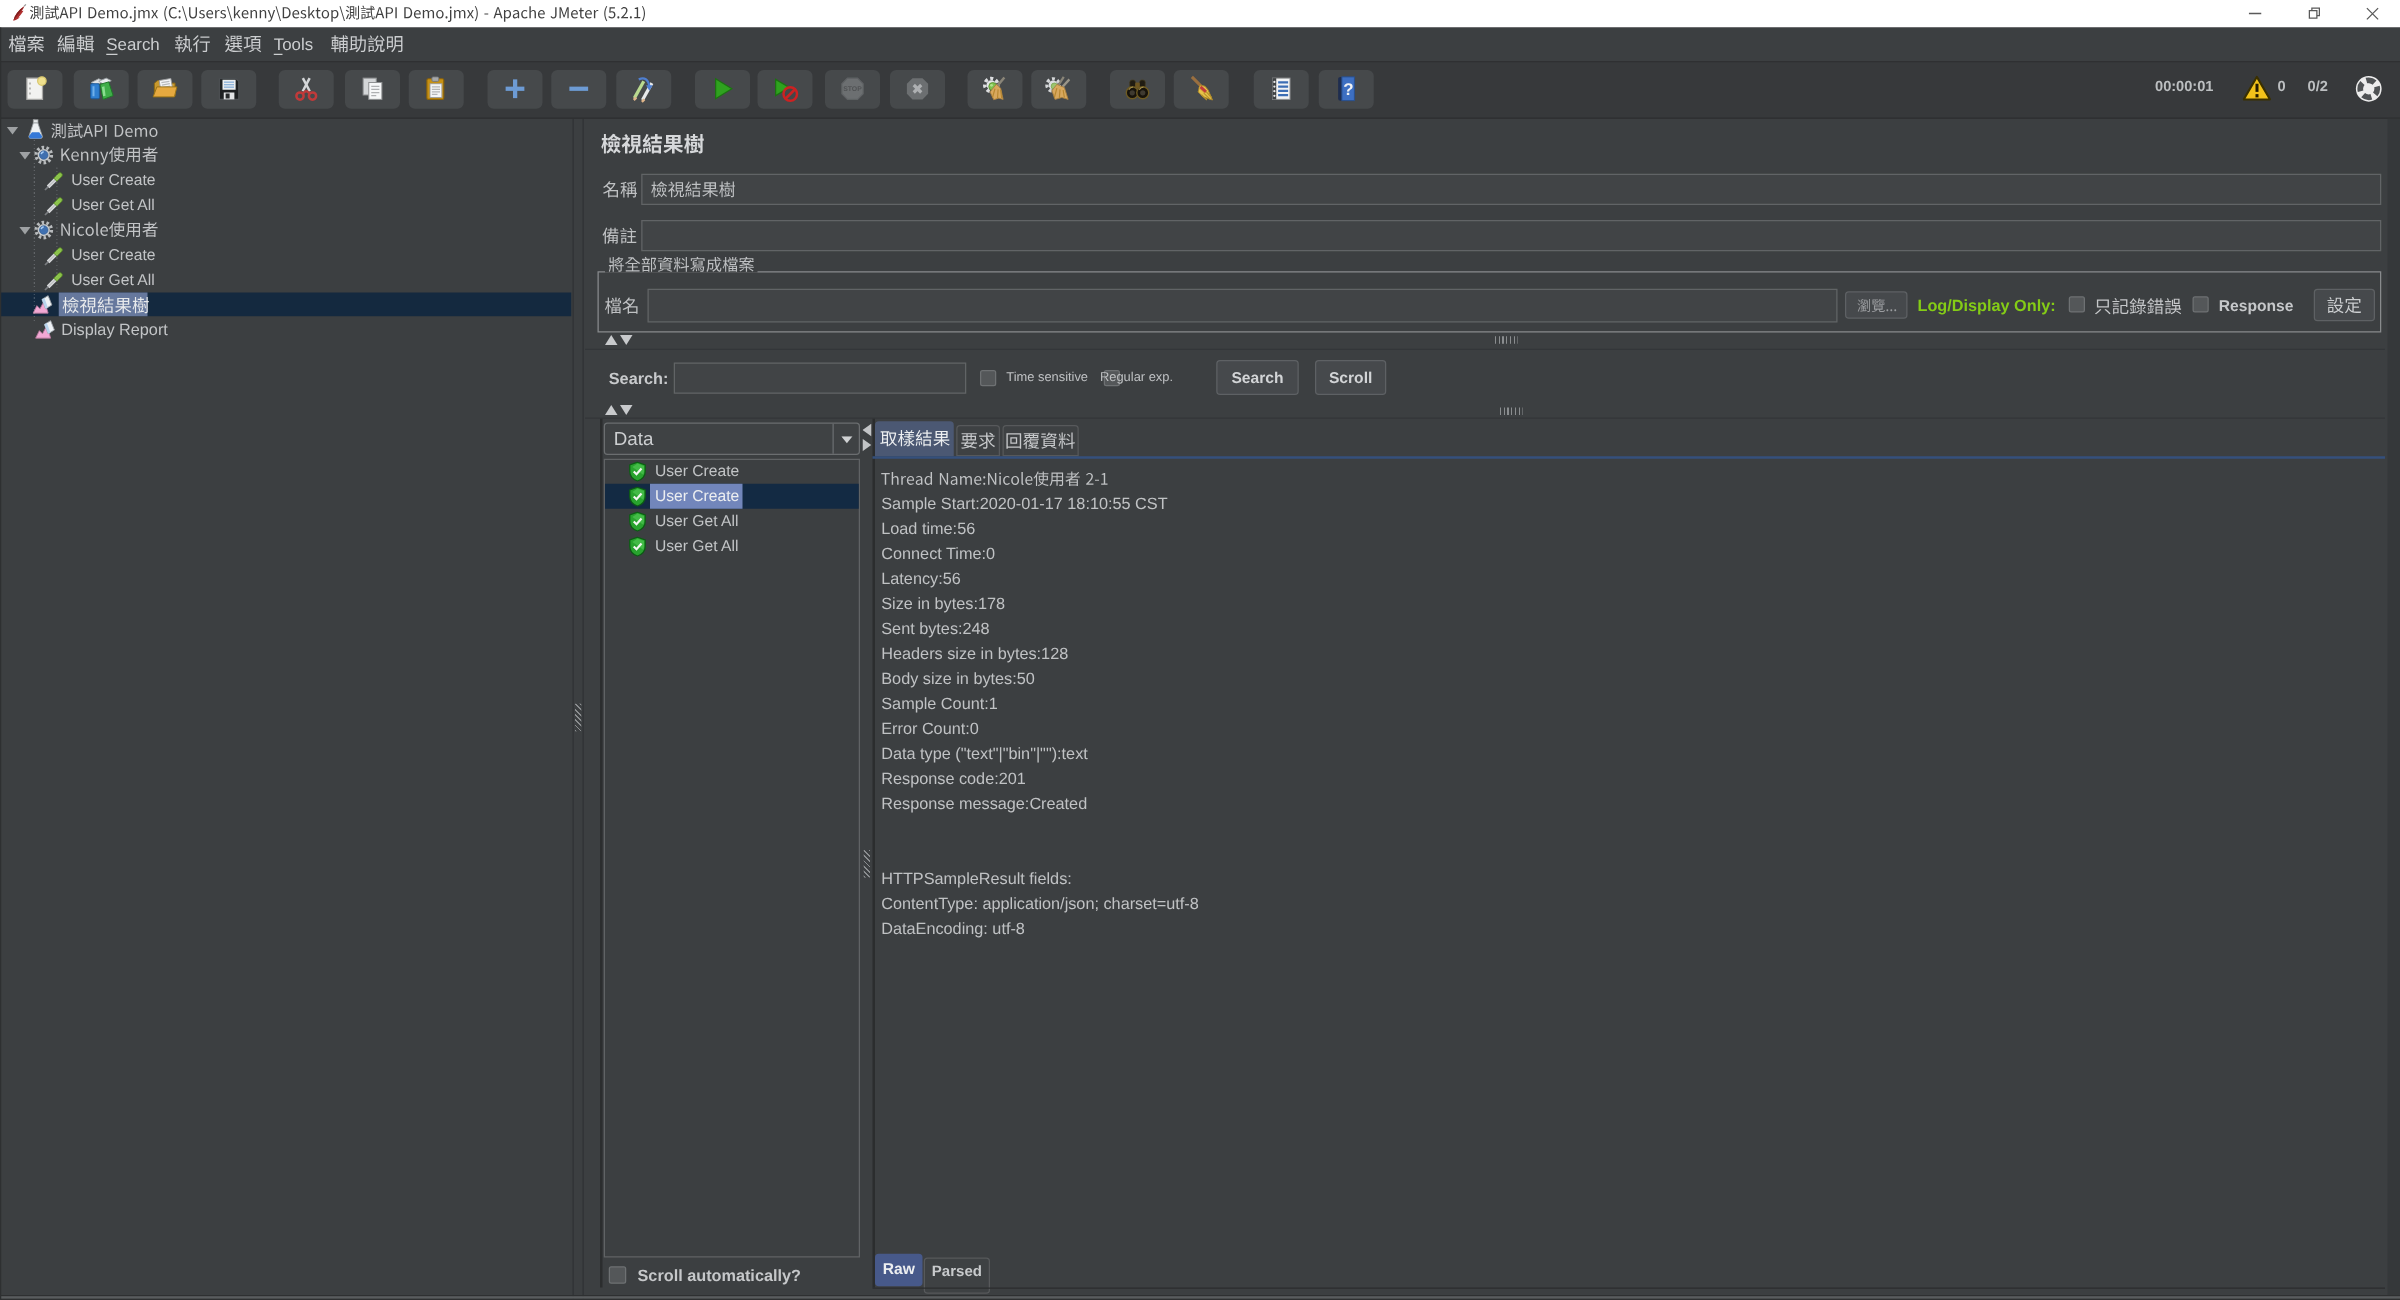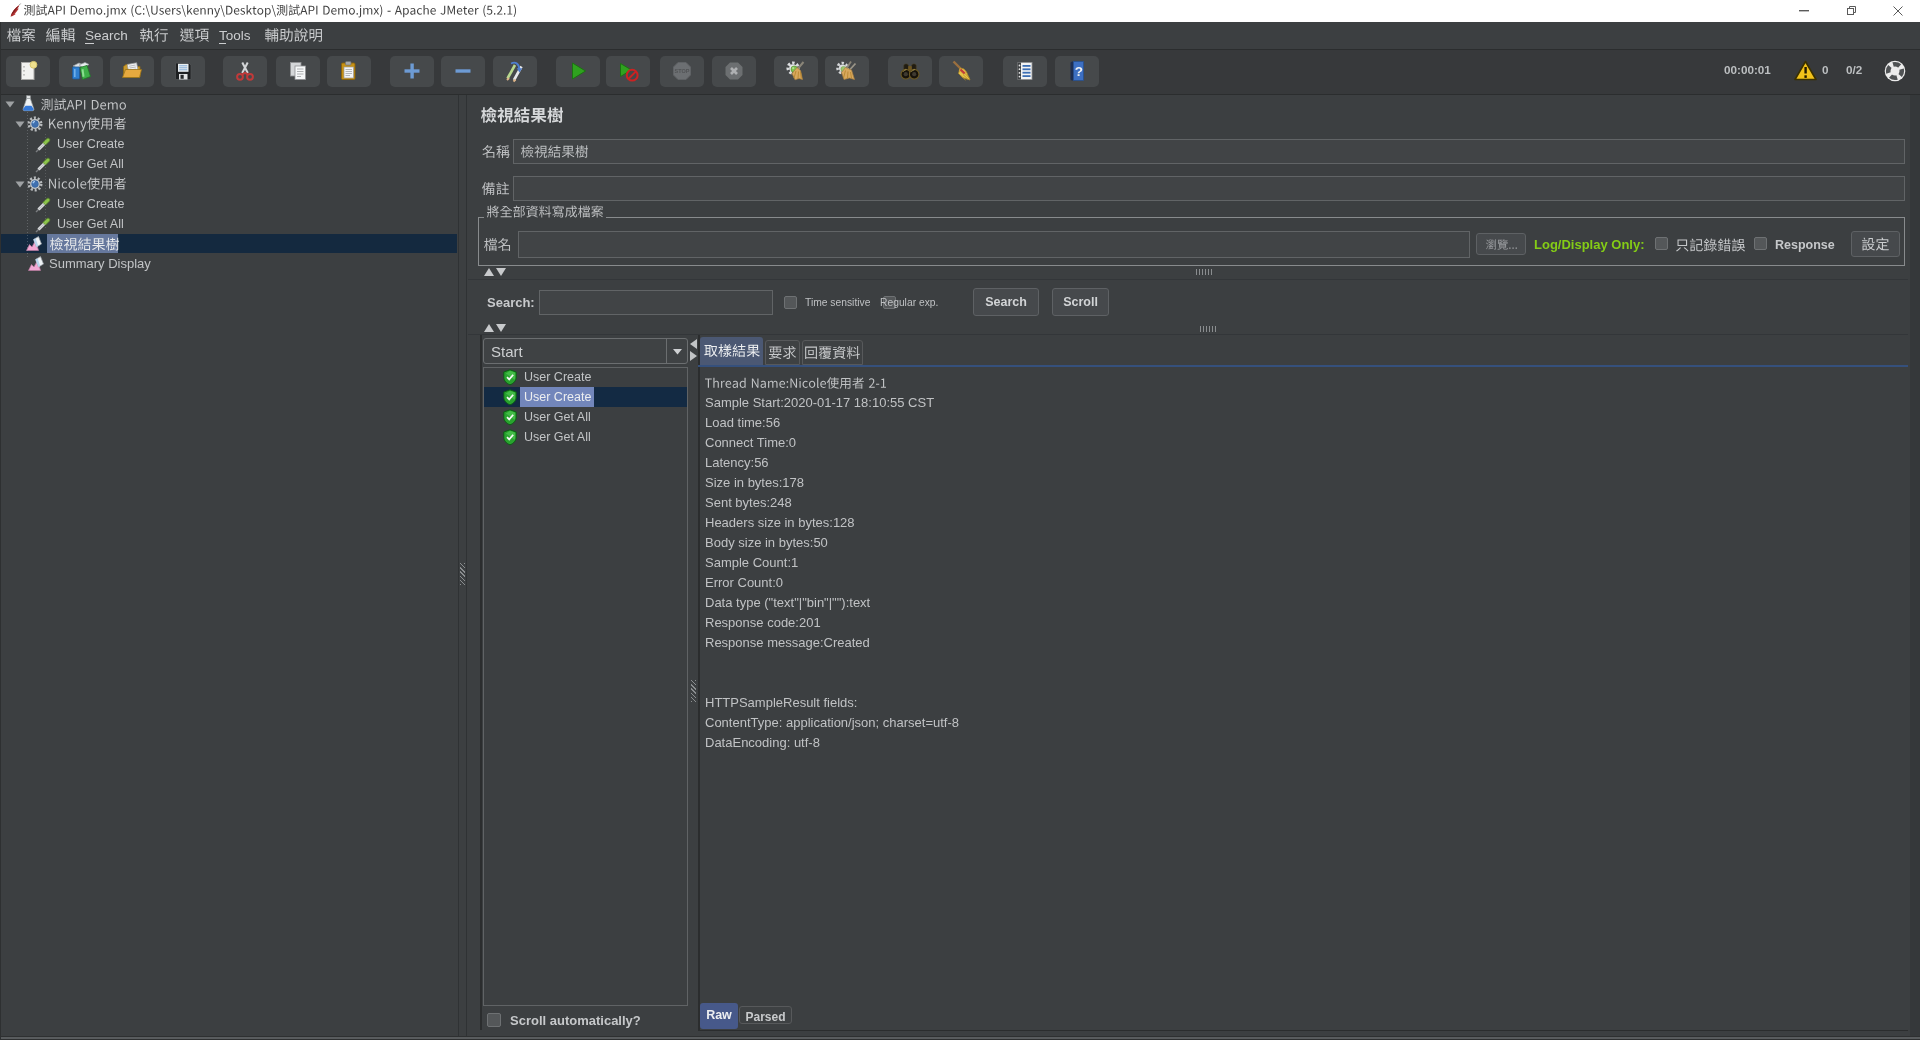--- a/index.html
+++ b/index.html
@@ -397,21 +397,21 @@
 <polygon points="7.5,3.5 12.5,0.5 15.5,8 10.5,11" fill="#eef2f5" stroke="#9aa0a6" stroke-width="0.7"></polygon>
 <polygon points="7.5,3.5 9.5,2.3 12.3,9.9 10.5,11" fill="#b8d4ee"></polygon>
     </svg></span>
 <span class="ab" style="left:50px;top:237px">
     <svg width="69" height="14" viewBox="0 0 68.9 13.0" style="display:block;overflow:visible">
       <g transform="translate(-0.5,11.9) scale(0.014000,-0.014000)">
         <path d="M437 426H544V294H437ZM379 480V239H604V480ZM724 426H836V294H724ZM666 480V239H897V480ZM611 848C556 754 449 657 330 594V647H239V840H177V647H57V577H167C142 444 90 291 38 209C49 191 65 158 73 136C112 202 149 310 177 421V-79H239V426C264 377 293 319 305 288L342 344C327 371 264 476 239 512V577H330V589C345 577 366 555 376 542C413 563 449 586 483 611V554H784V614H486C538 652 584 696 624 742C707 668 829 594 933 549C938 568 953 599 966 616C864 653 738 721 662 790L684 823ZM465 216C433 108 364 21 273 -34C288 -46 314 -70 324 -83C383 -43 435 11 475 76C514 49 555 15 577 -10L617 41C592 67 545 102 504 129C515 152 524 176 532 202ZM745 217C723 109 669 22 588 -31C603 -42 629 -68 638 -79C688 -43 730 4 761 62C820 21 882 -30 916 -66L961 -13C924 25 851 80 787 120C798 147 806 176 813 207Z M1541 576H1834V476H1541ZM1541 416H1834V316H1541ZM1541 734H1834V635H1541ZM1160 801C1196 762 1234 707 1252 671L1310 711C1293 747 1253 799 1216 837ZM1472 796V253H1562C1548 114 1512 22 1353 -27C1367 -40 1386 -66 1393 -83C1570 -22 1615 86 1631 253H1717V17C1717 -55 1733 -75 1802 -75C1815 -75 1871 -75 1885 -75C1943 -75 1962 -43 1969 86C1949 92 1919 103 1905 116C1902 5 1898 -9 1877 -9C1865 -9 1821 -9 1811 -9C1791 -9 1788 -5 1788 18V253H1907V796ZM1053 668V599H1318C1253 474 1137 354 1027 288C1038 274 1054 236 1060 215C1107 246 1154 285 1200 331V-79H1273V352C1311 310 1356 256 1378 227L1425 289C1403 312 1325 391 1285 427C1337 493 1381 567 1412 642L1371 671L1358 668Z M2196 189C2209 117 2220 22 2223 -39L2283 -27C2279 34 2267 127 2253 199ZM2084 197C2074 113 2059 20 2034 -43C2051 -48 2081 -57 2095 -65C2116 -2 2135 97 2147 186ZM2299 208C2321 146 2346 64 2356 10L2412 29C2401 82 2376 162 2352 224ZM2640 841V706H2420V636H2640V478H2449V409H2923V478H2716V636H2950V706H2716V841ZM2469 304V-79H2540V-36H2822V-75H2894V304ZM2540 32V236H2822V32ZM2066 240C2085 250 2117 257 2344 291C2350 270 2355 250 2358 233L2419 254C2408 306 2379 395 2351 462L2294 446C2305 416 2317 383 2327 350L2159 328C2241 419 2321 533 2388 647L2323 685C2301 641 2275 597 2249 555L2139 546C2196 622 2254 719 2299 814L2231 843C2188 734 2115 618 2092 588C2071 558 2053 538 2036 534C2044 515 2055 481 2059 466C2074 472 2096 477 2206 490C2168 435 2134 393 2118 375C2086 339 2064 314 2042 309C2051 290 2062 255 2066 240Z M3159 792V394H3461V309H3062V240H3400C3310 144 3167 58 3036 15C3053 -1 3076 -28 3088 -47C3220 3 3364 98 3461 208V-80H3540V213C3639 106 3785 9 3914 -42C3925 -23 3949 5 3965 21C3839 63 3694 148 3601 240H3939V309H3540V394H3848V792ZM3236 563H3461V459H3236ZM3540 563H3767V459H3540ZM3236 727H3461V625H3236ZM3540 727H3767V625H3540Z M4418 418H4583V304H4418ZM4355 474V248H4648V474ZM4368 208C4388 156 4405 88 4409 47L4473 64C4468 104 4448 172 4428 223ZM4683 439C4710 359 4734 253 4740 190L4801 210C4794 272 4768 375 4739 455ZM4468 839V739H4325V677H4468V590H4345V528H4656V590H4535V677H4680V739H4535V839ZM4829 838V612H4679V544H4829V8C4829 -6 4825 -10 4811 -11C4798 -11 4757 -11 4711 -10C4722 -30 4732 -62 4735 -81C4797 -81 4839 -78 4865 -66C4889 -55 4899 -33 4899 9V544H4961V612H4899V838ZM4302 7 4320 -58C4422 -41 4564 -19 4698 4L4694 66L4583 49C4602 95 4624 156 4642 212L4574 230C4561 175 4537 95 4516 46L4533 41ZM4169 840V623H4052V553H4164C4140 416 4086 256 4032 172C4043 157 4060 130 4068 112C4106 173 4141 271 4169 374V-79H4236V403C4260 354 4288 294 4299 262L4337 317C4323 345 4259 455 4236 492V553H4327V623H4236V840Z" fill="#e8eaec"></path>
       </g>
     </svg>
   </span>
-<div class="tx" style="left:49px;top:257px;font-size:13px">Summary Display</div>
+<div class="tx" style="left:49px;top:257px;font-size:13px">Display Report</div>
 <span class="ab" style="left:28px;top:256px;line-height:0"><svg width="17" height="16" viewBox="0 0 17 16">
 <polygon points="0.5,14.5 3.5,8.5 6,11 9.5,4.5 12.5,14.5" fill="#f2a8d4" stroke="#b87a9e" stroke-width="0.7"></polygon>
 <polygon points="7.5,3.5 12.5,0.5 15.5,8 10.5,11" fill="#eef2f5" stroke="#9aa0a6" stroke-width="0.7"></polygon>
 <polygon points="7.5,3.5 9.5,2.3 12.3,9.9 10.5,11" fill="#b8d4ee"></polygon>
     </svg></span>
 <div class="ab" style="left:27px;top:112px;width:1px;height:146px;background:repeating-linear-gradient(180deg,rgba(190,195,200,0.28) 0 1px,transparent 1px 3px)"></div>
 <div class="ab" style="left:45px;top:134px;width:1px;height:96px;background:repeating-linear-gradient(180deg,rgba(190,195,200,0.22) 0 1px,transparent 1px 3px)"></div>
 
 <div class="hairv" style="left:458px;top:95px;height:945px;background:#2f3234"></div>
 <div class="hairv" style="left:466px;top:95px;height:945px;background:#2f3234"></div>
@@ -515,21 +515,21 @@
 <div class="ab" style="left:1200px;top:326px;width:18px;height:6px;background:repeating-linear-gradient(90deg,#8a8d8f 0 1px,transparent 1px 3px)"></div>
 <div class="hairh" style="left:468px;top:334px;width:1440px;background:#333639"></div>
 
 <div class="hairv" style="left:480px;top:335px;height:695px;width:2px;background:#2b2d2e"></div>
 <div class="ab" style="left:483px;top:338px;width:205px;height:26px;background:#3f4244;border:1px solid #6b6e70;border-radius:3px">
   <div class="hairv" style="left:182px;top:0;height:24px;background:#6b6e70"></div>
   <svg class="ab" style="left:189px;top:10px" width="10" height="6">
       <polygon points="0,0 9,0 4.5,5.5" fill="#cfd1d3"></polygon>
     </svg>
 </div>
-<div class="tx" style="left:491px;top:344px;font-size:15px;color:#cdcfd1">Start</div>
+<div class="tx" style="left:491px;top:344px;font-size:15px;color:#cdcfd1">Data</div>
 <div class="ab" style="left:483px;top:367px;width:205px;height:639px;border:1px solid #606365;background:#3c3f41"></div>
 <div class="ab" style="left:484px;top:387px;width:203px;height:20px;background:#132a43"></div>
 <div class="ab" style="left:520px;top:387px;width:74px;height:20px;background:#7286bb"></div>
 <span class="ab" style="left:502px;top:369px;line-height:0"><svg width="16" height="17" viewBox="0 0 16 17">
 <path d="M8 0.8 L14.2 3 V8 C14.2 11.8 11.6 14.6 8 15.8 C4.4 14.6 1.8 11.8 1.8 8 V3 Z" fill="#28a32e" stroke="#0c5c14" stroke-width="1"></path>
 <path d="M8 1.8 L13.2 3.7 V8 C13.2 9 13 10 12.6 10.8 L3.9 4.6 Z" fill="#4ec452" opacity="0.7"></path>
 <path d="M5 8.2 L7.2 10.4 L11.2 5.8" stroke="#f2f6f2" stroke-width="1.7" fill="none"></path>
     </svg></span>
 <div class="tx" style="left:524px;top:371px;font-size:12.5px;color:#c2c4c6">User Create</div>
 <span class="ab" style="left:502px;top:389px;line-height:0"><svg width="16" height="17" viewBox="0 0 16 17">
@@ -609,20 +609,20 @@
 Response message:Created
 
 
 HTTPSampleResult fields:
 ContentType: application/json; charset=utf-8
 DataEncoding: utf-8</div>
 
 <div class="ab" style="left:691px;top:680px;width:5px;height:22px;background:repeating-linear-gradient(45deg,#8a8d8f 0 1px,transparent 1px 3px)"></div>
 
 <div class="ab" style="left:700px;top:1003px;width:38px;height:26px;background:#47598a;border-radius:3px;color:#eceef0;font-size:12.5px;font-weight:bold;text-align:center;line-height:25px">Raw</div>
-<div class="ab" style="left:739px;top:1006px;width:53px;height:18px;background:#3e4143;border:1px solid #57595b;border-radius:3px;color:#c8cacc;font-size:12px;font-weight:bold;text-align:center;line-height:21px">Parsed</div>
+<div class="ab" style="left:739px;top:1006px;width:53px;height:29px;background:#3e4143;border:1px solid #57595b;border-radius:3px;color:#c8cacc;font-size:12px;font-weight:bold;text-align:center;line-height:21px">Parsed</div>
 <div class="hairh" style="left:698px;top:1030px;width:1210px;background:#2b2d2e"></div>
 
 <div class="ab" style="left:0;top:1036px;width:1920px;height:1px;background:#2e3031"></div>
 <div class="ab" style="left:0;top:1037px;width:1920px;height:2px;background:#595c5e"></div>
 <div class="ab" style="left:0;top:1039px;width:1920px;height:1px;background:#2e3031"></div>
 <div class="hairv" style="left:0;top:22px;height:1018px;background:#2e3031"></div>
 <div class="ab" style="left:1910px;top:95px;width:10px;height:941px;background:#35383a"></div>
 
 </body></html>

